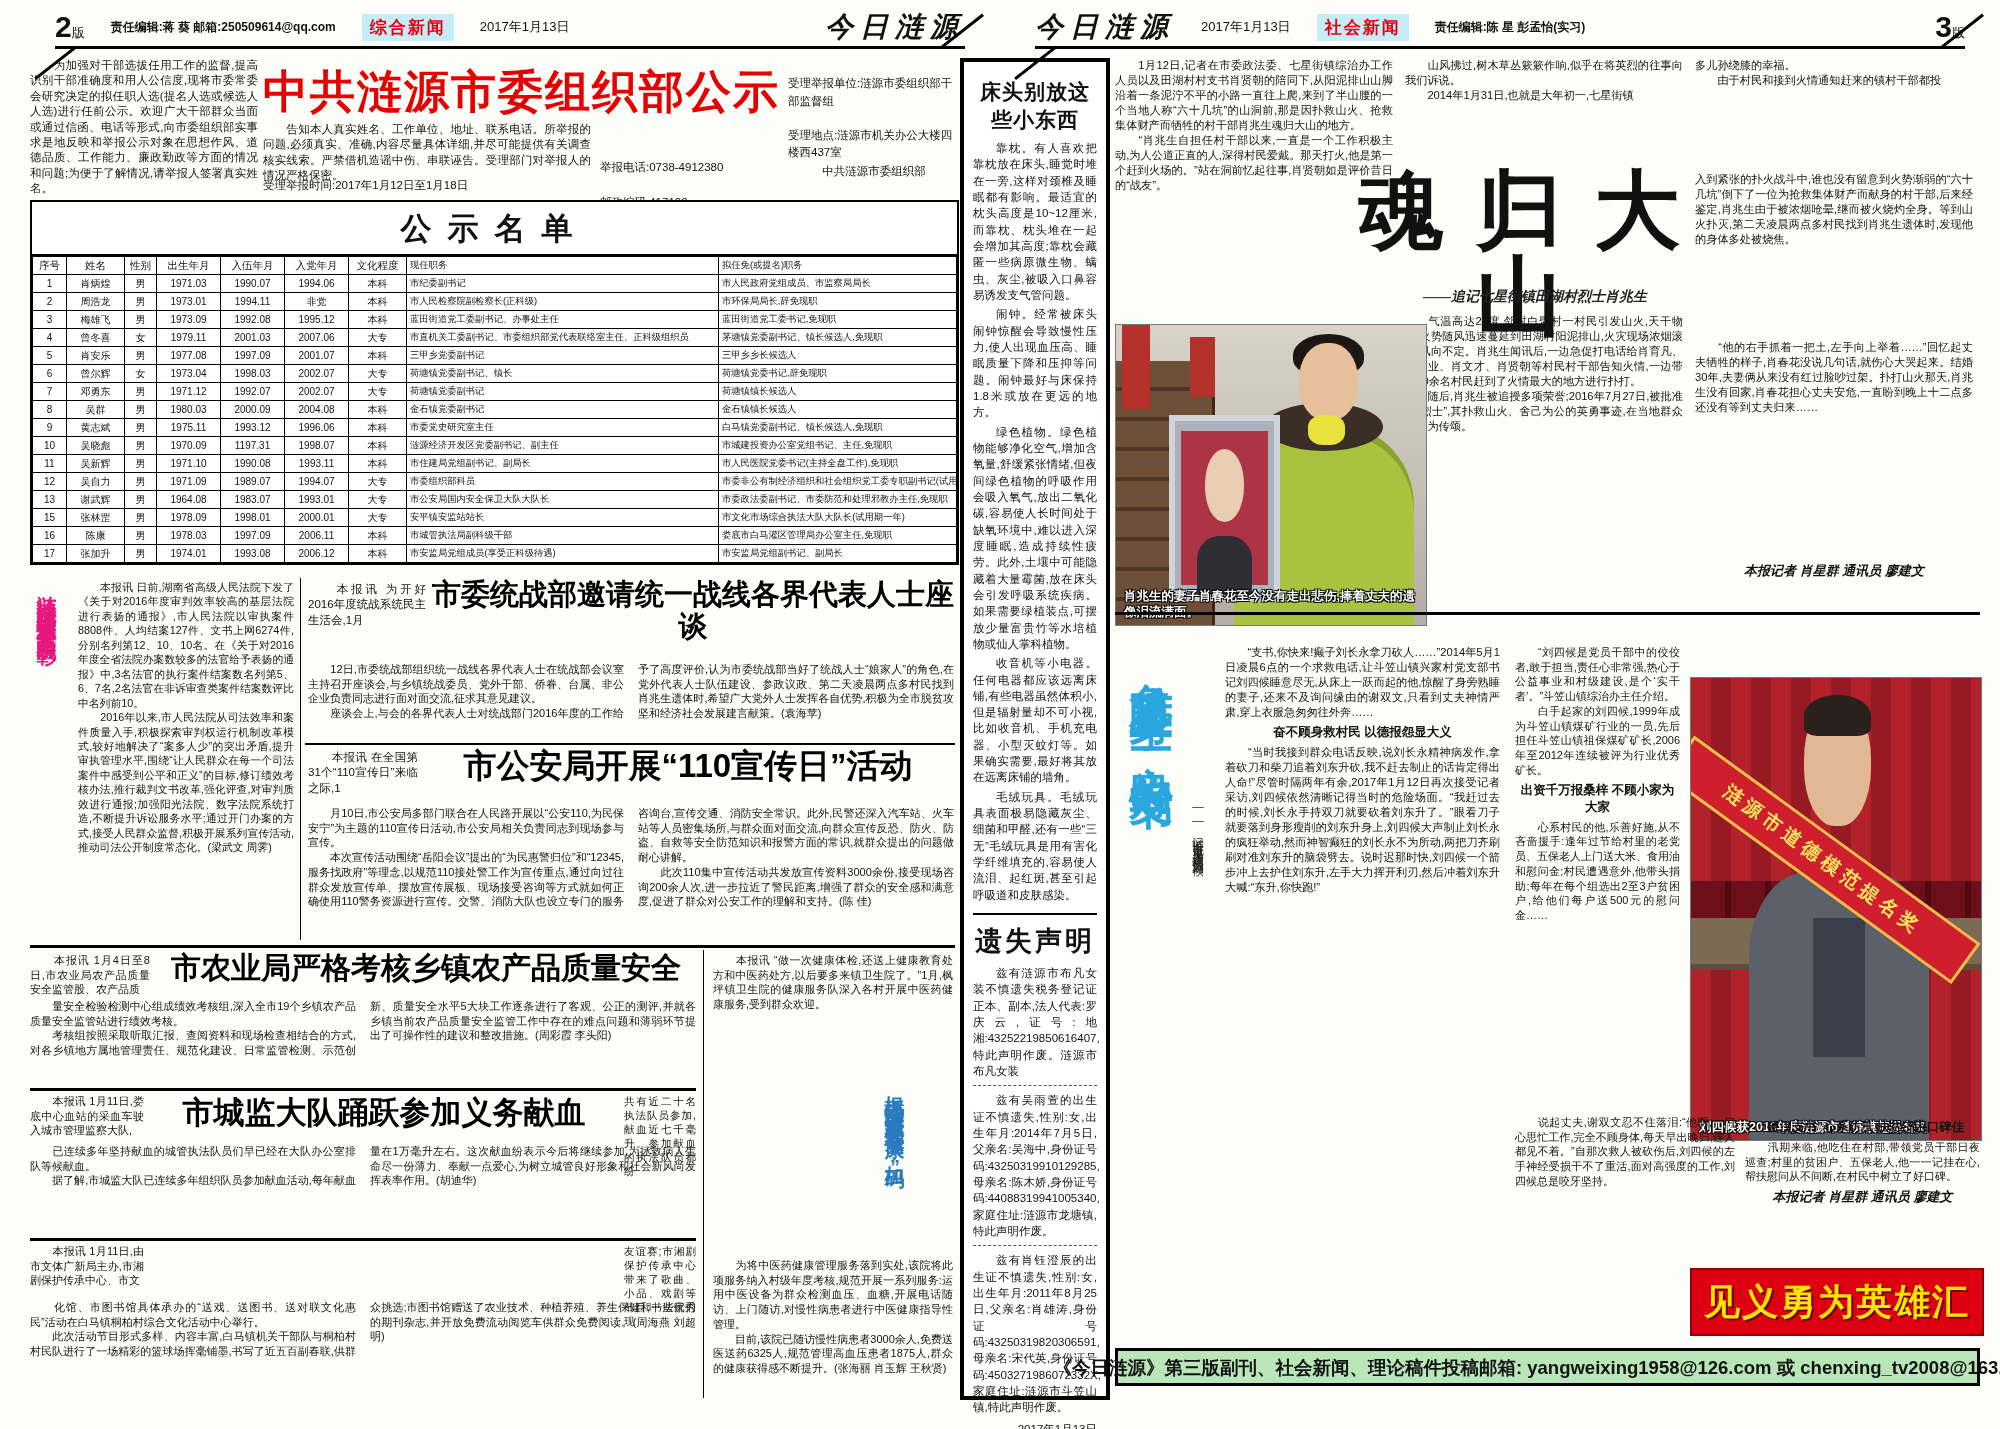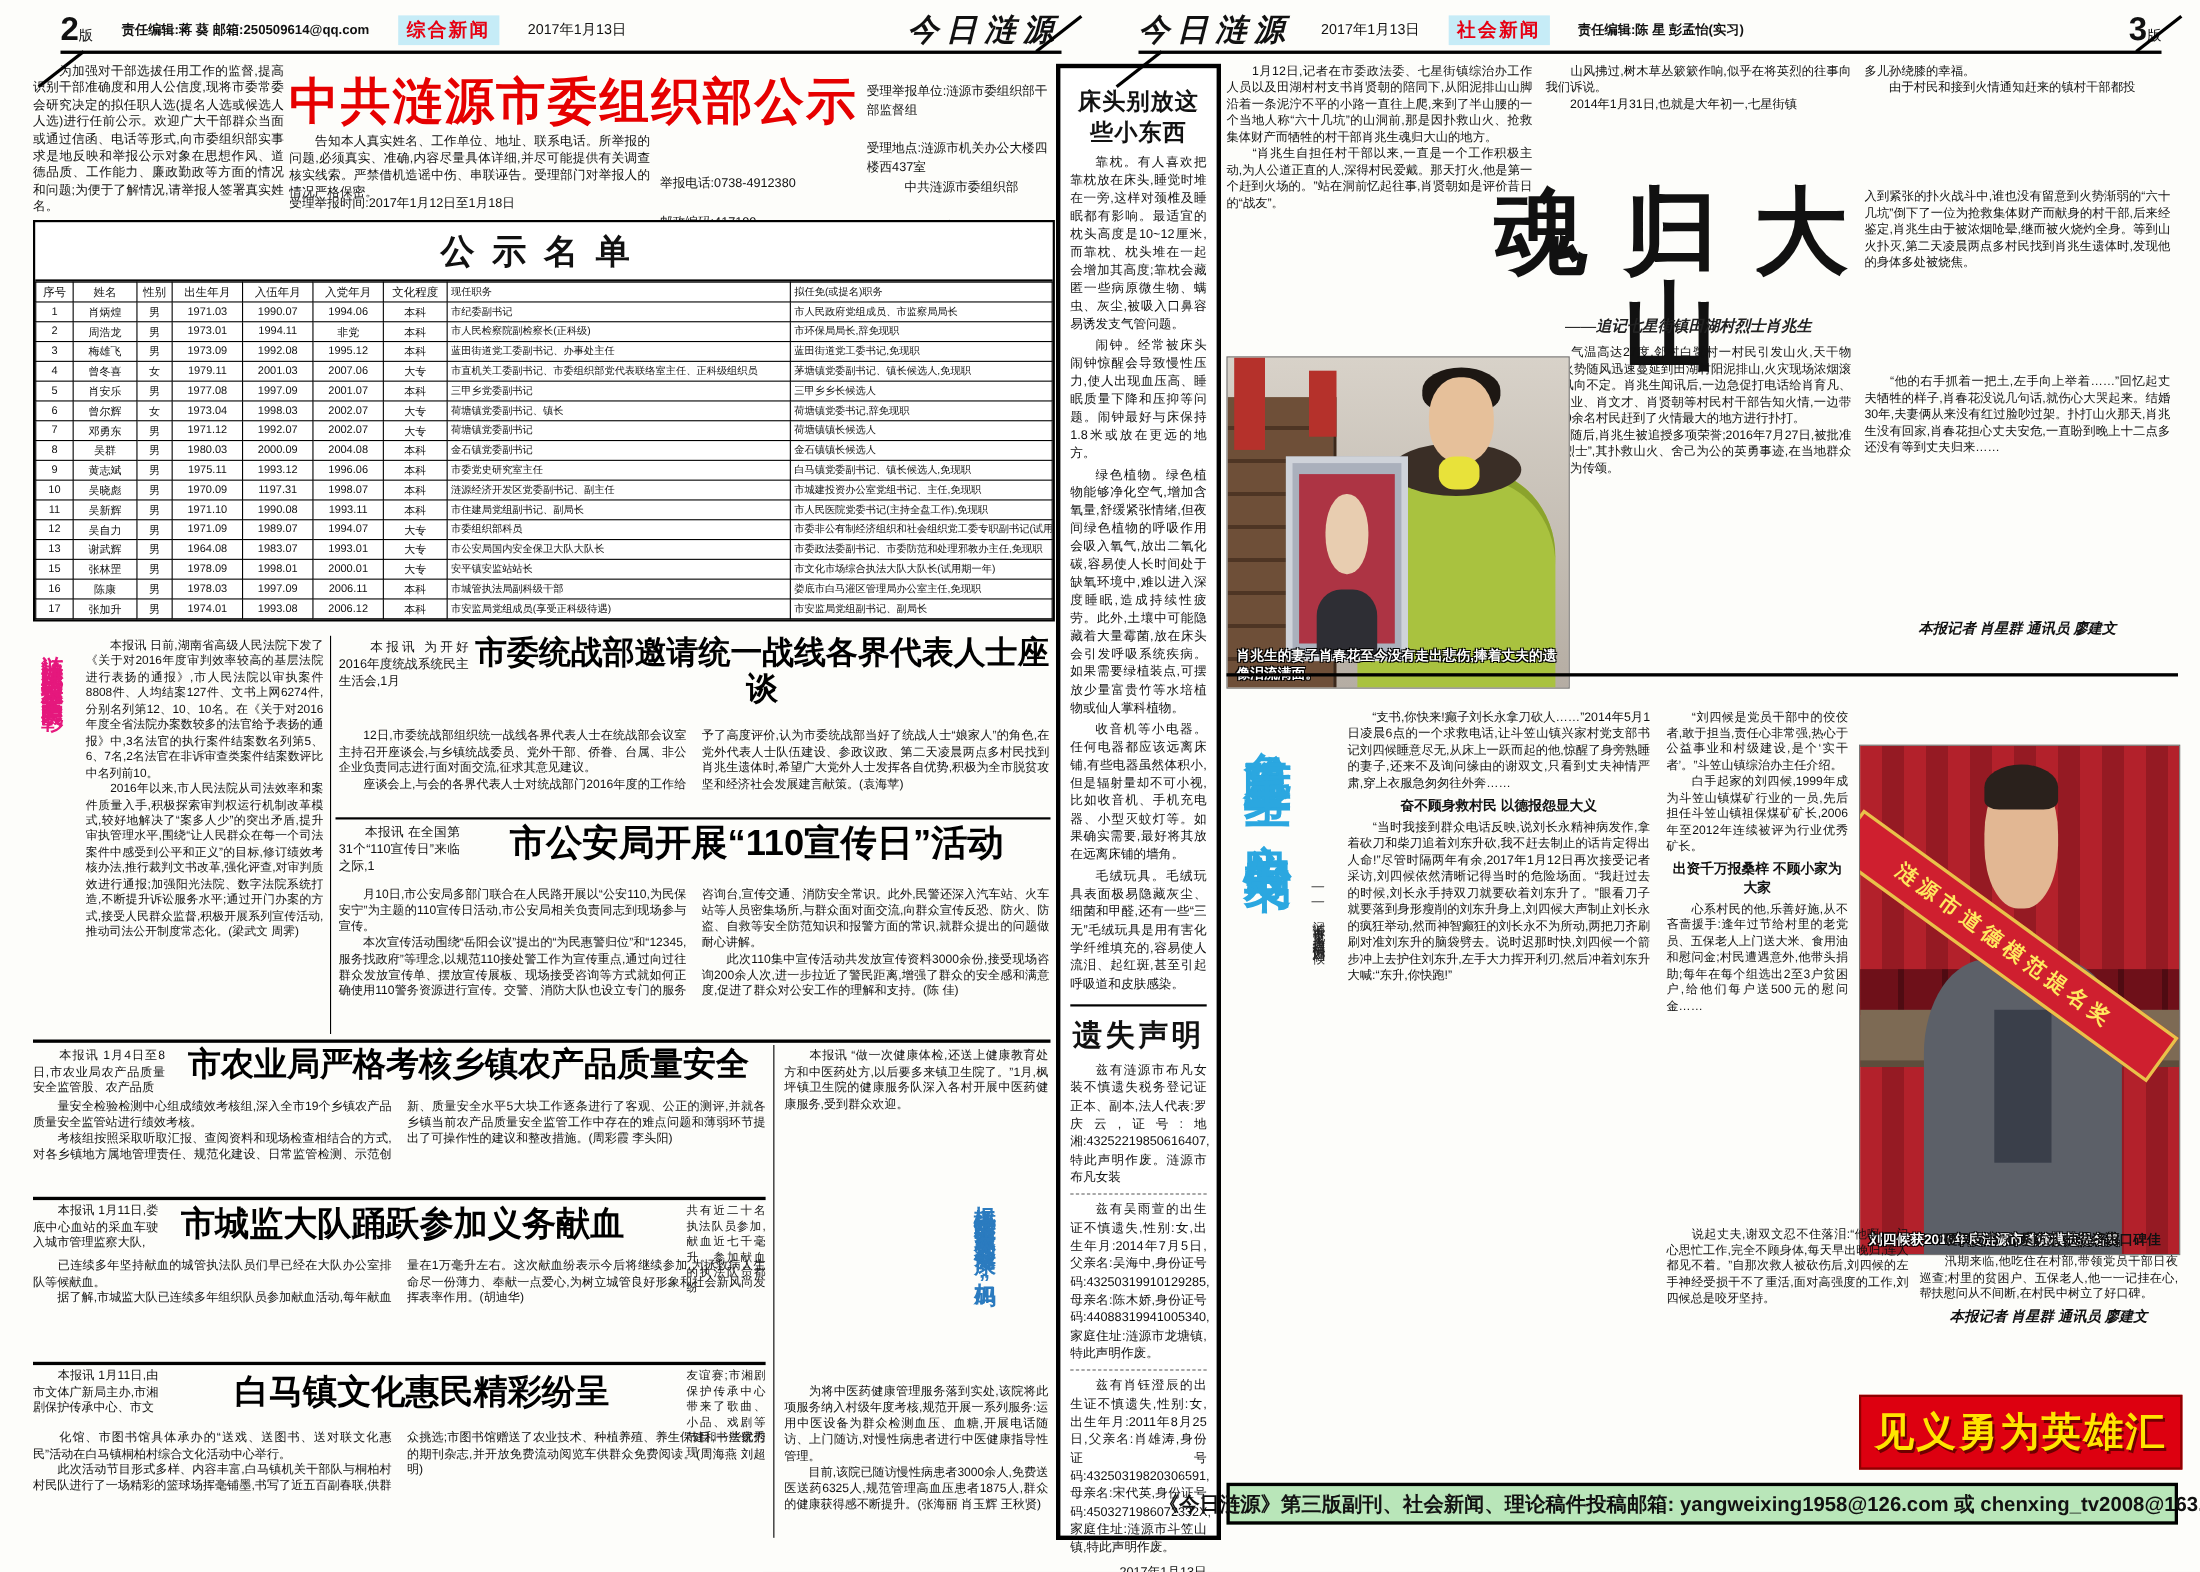--- a/index.html
+++ b/index.html
@@ -342,28 +342,27 @@
 　　此次110集中宣传活动共发放宣传资料3000余份,接受现场咨询200余人次,进一步拉近了警民距离,增强了群众的安全感和满意度,促进了群众对公安工作的理解和支持。(陈 佳)</div>
 
   <div class="hrule" style="left:30px;top:945px;width:925px;height:3px;"></div>
   <div class="abs bt" style="left:30px;top:953px;width:120px;height:84px;">　　本报讯 1月4日至8日,市农业局农产品质量安全监管股、农产品质</div>
   <div class="abs h1" style="left:155px;top:951px;width:542px;font-size:30px;">市农业局严格考核乡镇农产品质量安全</div>
   <div class="abs bt twocol" style="left:30px;top:999px;width:666px;height:84px;">　　量安全检验检测中心组成绩效考核组,深入全市19个乡镇农产品质量安全监管站进行绩效考核。
 　　考核组按照采取听取汇报、查阅资料和现场检查相结合的方式,对各乡镇地方属地管理责任、规范化建设、日常监管检测、示范创新、质量安全水平5大块工作逐条进行了客观、公正的测评,并就各乡镇当前农产品质量安全监管工作中存在的难点问题和薄弱环节提出了可操作性的建议和整改措施。(周彩霞 李头阳)</div>
 
   <div class="hrule" style="left:30px;top:1088px;width:666px;height:3px;"></div>
   <div class="abs bt" style="left:30px;top:1094px;width:114px;height:92px;">　　本报讯 1月11日,娄底中心血站的采血车驶入城市管理监察大队,</div>
-  <div class="abs h1" style="left:132px;top:1096px;width:468px;font-size:31px;">市城监大队踊跃参加义务献血</div>
+  <div class="abs h1" style="left:150px;top:1096px;width:468px;font-size:31px;">市城监大队踊跃参加义务献血</div>
   <div class="abs bt" style="left:624px;top:1094px;width:72px;height:94px;font-size:10.5px;">共有近二十名执法队员参加,献血近七千毫升。参加献血的执法队员都纷</div>
   <div class="abs bt twocol" style="left:30px;top:1144px;width:666px;height:90px;">　　已连续多年坚持献血的城管执法队员们早已经在大队办公室排队等候献血。
 　　据了解,市城监大队已连续多年组织队员参加献血活动,每年献血量在1万毫升左右。这次献血纷表示今后将继续参加,为拯救病人生命尽一份薄力、奉献一点爱心,为树立城管良好形象和社会新风尚发挥表率作用。(胡迪华)</div>
 
   <div class="hrule" style="left:30px;top:1238px;width:666px;height:3px;"></div>
   <div class="abs bt" style="left:30px;top:1244px;width:114px;height:96px;">　　本报讯 1月11日,由市文体广新局主办,市湘剧保护传承中心、市文</div>
-  <div class="abs h1" style="left:150px;top:1248px;width:468px;font-size:31px;">白马镇文化惠民精彩纷呈</div>
   <div class="abs bt" style="left:624px;top:1244px;width:72px;height:96px;font-size:10.5px;">友谊赛;市湘剧保护传承中心带来了歌曲、小品、戏剧等节目;书法家们现</div>
   <div class="abs bt twocol" style="left:30px;top:1300px;width:666px;height:98px;">　　化馆、市图书馆具体承办的“送戏、送图书、送对联文化惠民”活动在白马镇桐柏村综合文化活动中心举行。
 　　此次活动节目形式多样、内容丰富,白马镇机关干部队与桐柏村村民队进行了一场精彩的篮球场挥毫铺墨,书写了近五百副春联,供群众挑选;市图书馆赠送了农业技术、种植养殖、养生保健和一些优秀的期刊杂志,并开放免费流动阅览车供群众免费阅读。(周海燕 刘超明)</div>
 
   <div class="vrule" style="left:703px;top:950px;height:448px;"></div>
   <div class="abs bt" style="left:713px;top:953px;width:240px;height:118px;">　　本报讯 “做一次健康体检,还送上健康教育处方和中医药处方,以后要多来镇卫生院了。”1月,枫坪镇卫生院的健康服务队深入各村开展中医药健康服务,受到群众欢迎。</div>
   <div class="abs vhead" style="left:758px;top:1080px;width:150px;height:168px;font-size:20px;color:#2b7bbf;line-height:1.3;">枫坪镇中医药健康服务为群众健康“加码”</div>
   <div class="abs bt" style="left:713px;top:1258px;width:240px;height:140px;">　　为将中医药健康管理服务落到实处,该院将此项服务纳入村级年度考核,规范开展一系列服务:运用中医设备为群众检测血压、血糖,开展电话随访、上门随访,对慢性病患者进行中医健康指导性管理。
 　　目前,该院已随访慢性病患者3000余人,免费送医送药6325人,规范管理高血压患者1875人,群众的健康获得感不断提升。(张海丽 肖玉辉 王秋贤)</div>
 

